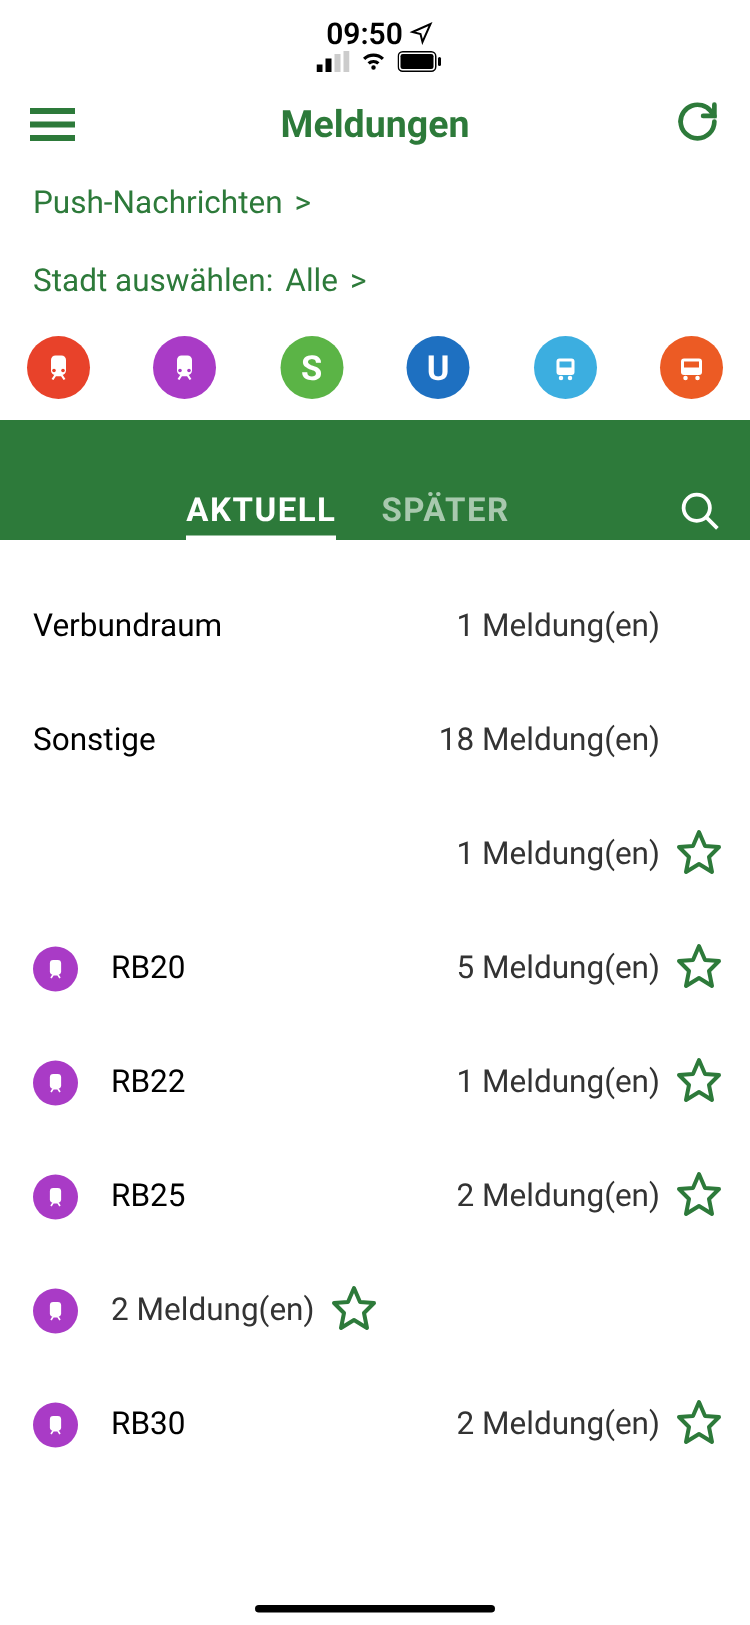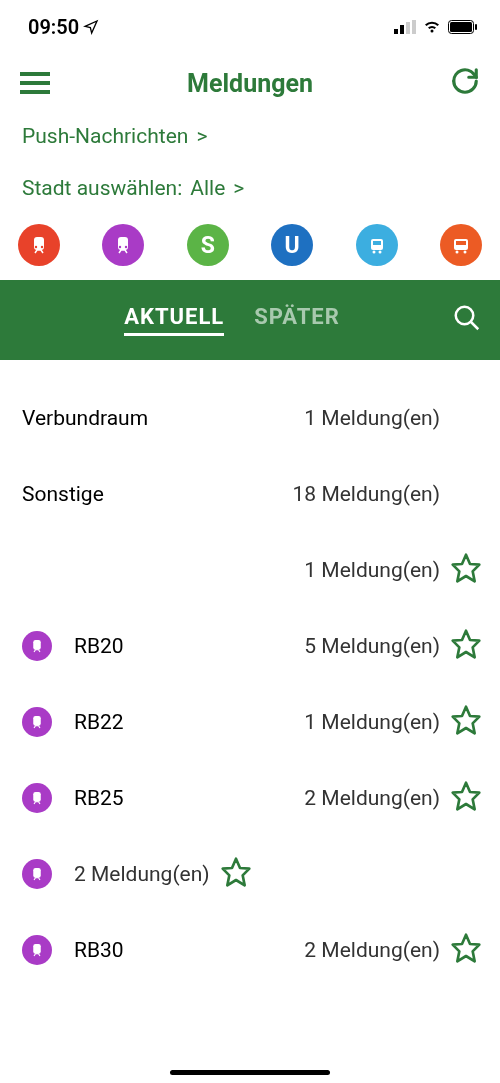--- a/index.html
+++ b/index.html
@@ -14,20 +14,21 @@
       background: #ffffff;
       position: relative;
       overflow: hidden;
     }
     .status-bar {
       display: flex;
       justify-content: space-between;
       align-items: center;
       padding: 10px 22px 4px 28px;
       height: 48px;
+      flex-direction: column;
     }
     .status-time {
       font-size: 20px;
       font-weight: 600;
       display: flex;
       align-items: center;
       gap: 4px;
     }
     .status-icons {
       display: flex;
@@ -82,21 +83,21 @@
       display: flex;
       align-items: center;
       justify-content: center;
       color: white;
       font-weight: bold;
       font-size: 23px;
     }
     .tab-bar {
       background: #2d7a3a;
       display: flex;
-      align-items: center;
+      align-items: flex-end;
       height: 80px;
       padding: 0 12px;
     }
     .tabs {
       flex: 1;
       display: flex;
       justify-content: center;
       gap: 30px;
     }
     .tab {

